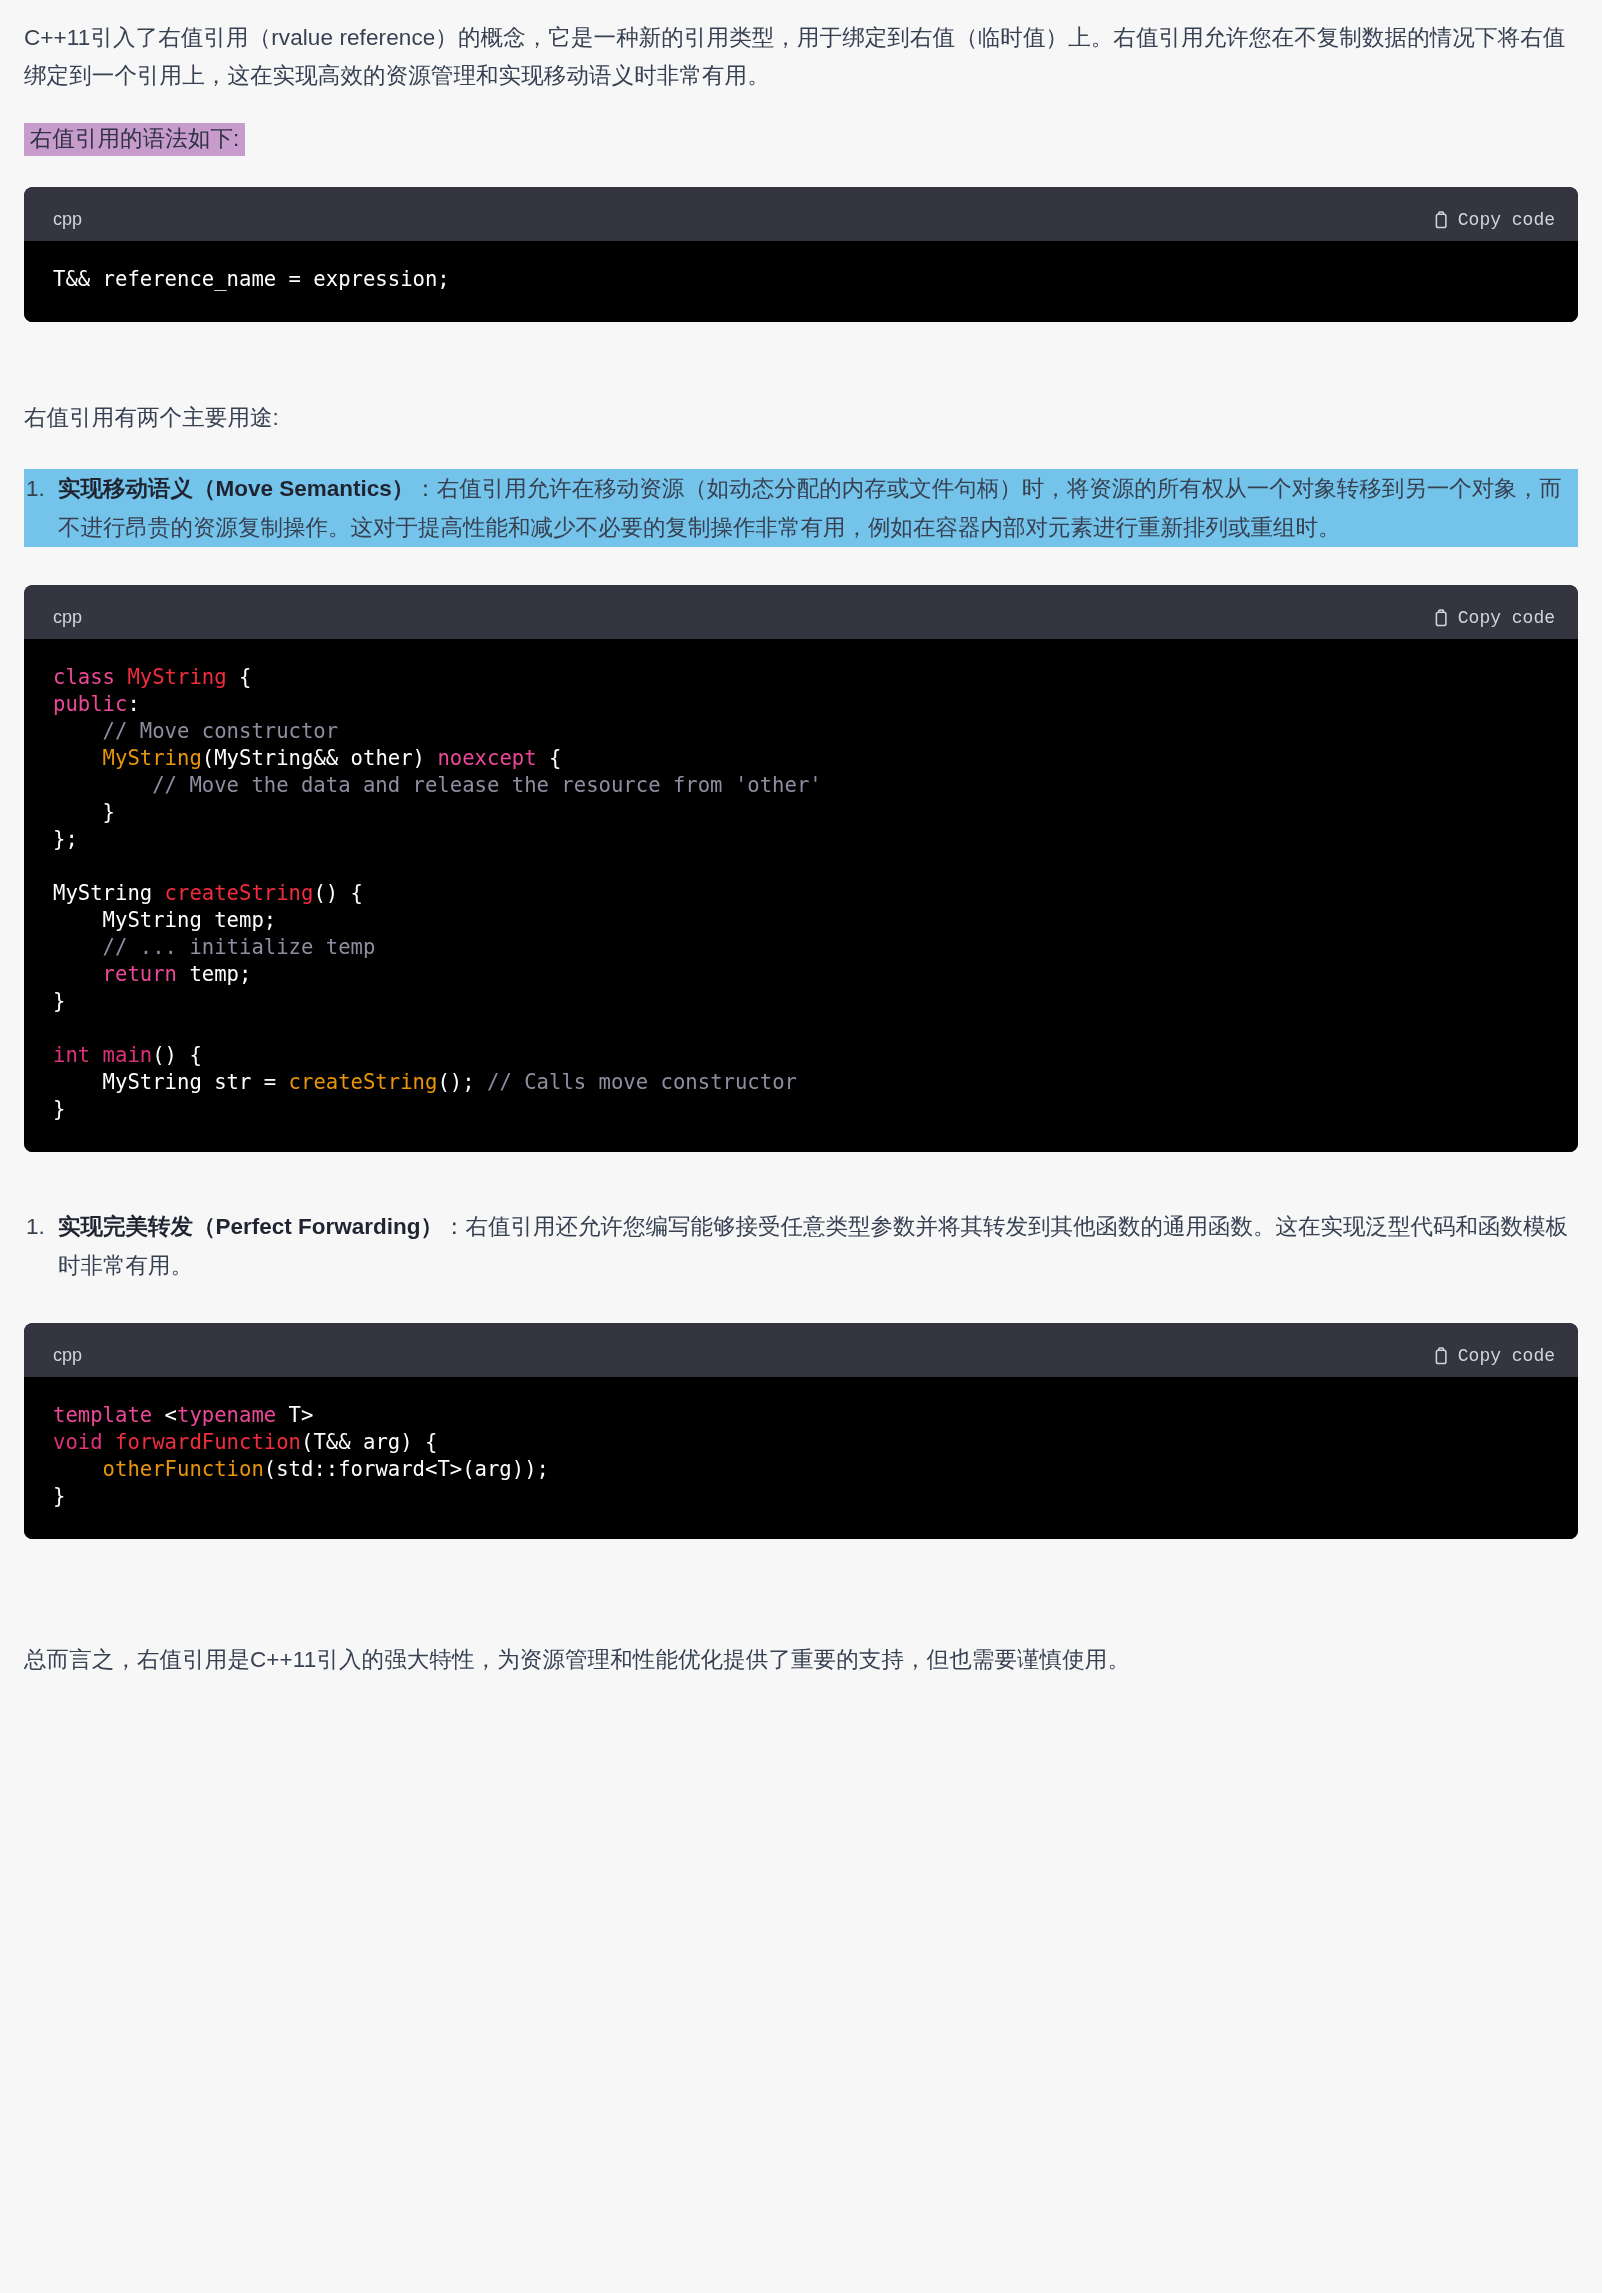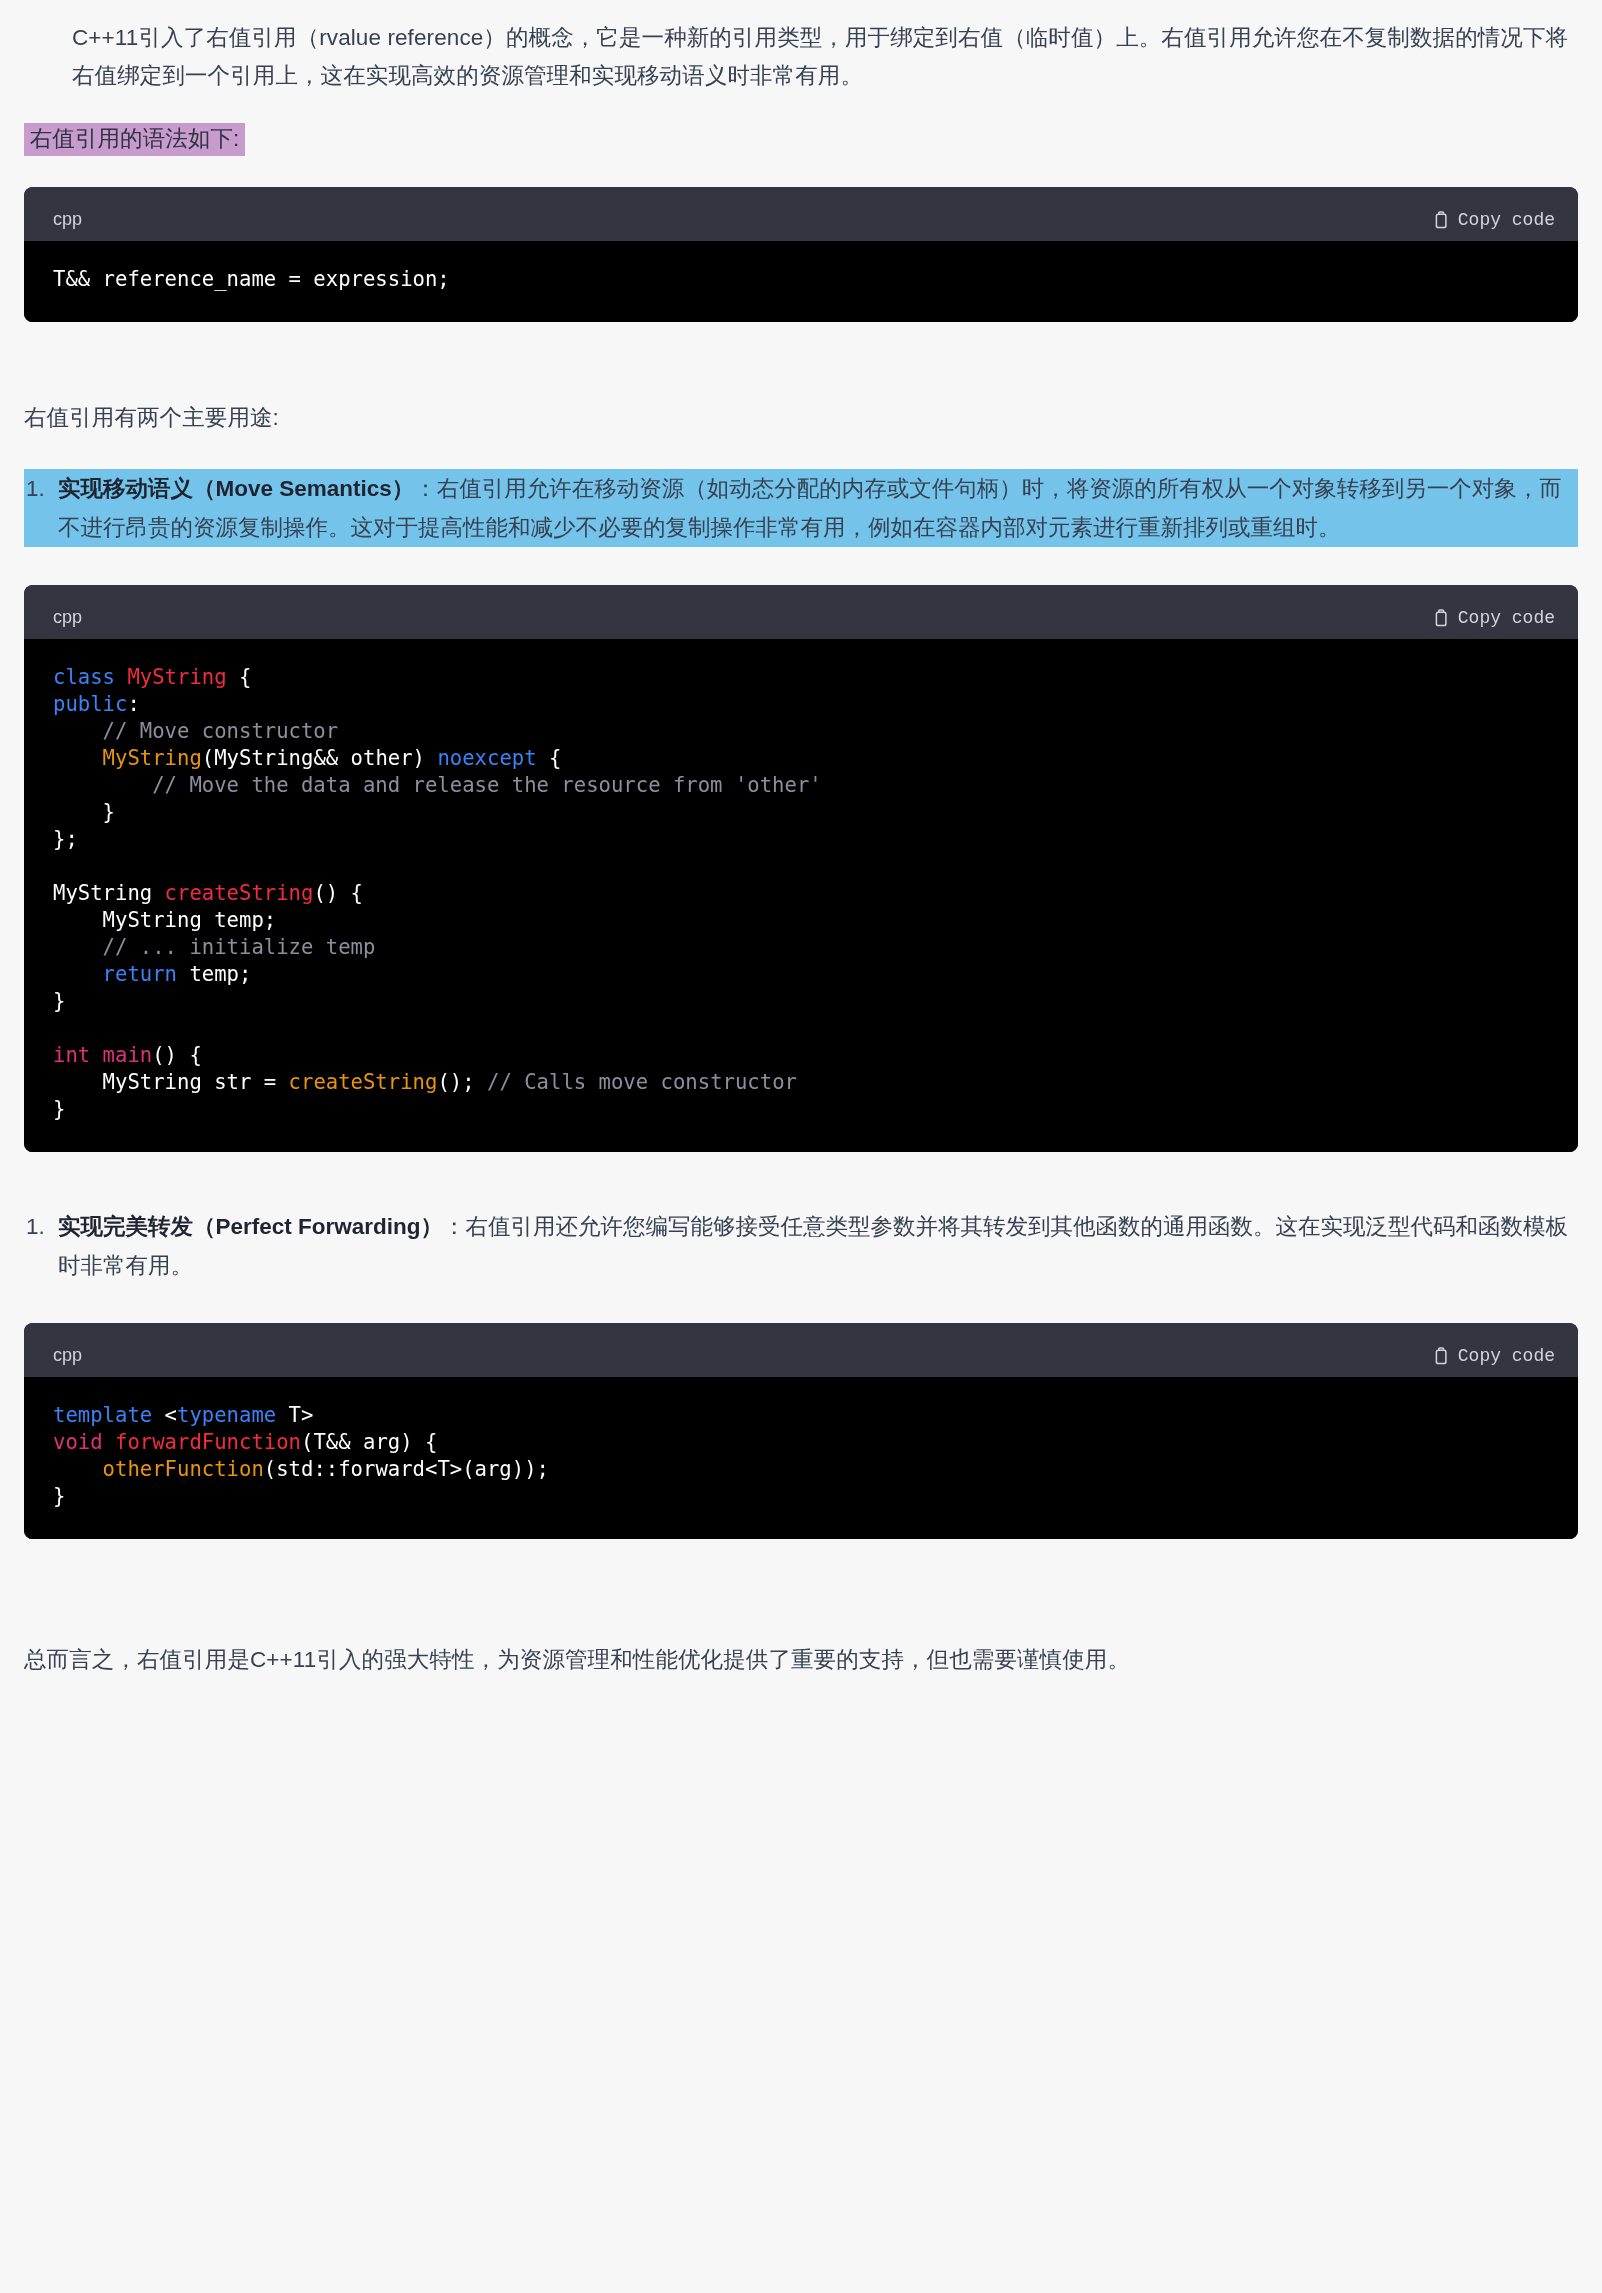--- a/index.html
+++ b/index.html
@@ -23,21 +23,20 @@
   
   .para {
     font-size: 22.5px;
     line-height: 38px;
     color: #374151;
     margin: 0;
     letter-spacing: 0.1px;
   }
   .para-intro {
     padding-top: 9.6px;
-    margin-left: 48px;
   }
 
   
   .hl-purple {
     background: #C89BCD;
     padding: 2.9px 5.7px 4.8px 5.7px;
     display: inline;
     box-decoration-break: clone;
     -webkit-box-decoration-break: clone;
     color: #2F3343;
@@ -129,21 +128,21 @@
     font-family: "DejaVu Sans Mono", "Liberation Mono", monospace;
     font-size: 20.6px;
     line-height: 27px;
     color: #FFFFFF;
     white-space: pre;
     overflow-x: auto;
   }
   .code-body .ln { display: block; min-height: 27px; }
 
   
-  .t-key   { color: #3b82f6; }  
+  .t-key   { color: #ec4899; }  
   .t-type  { color: #F22C3D; }  
   .t-fn    { color: #E9950C; }  
   .t-cmt   { color: #8E8EA0; }  
   .t-pink  { color: #DF3079; }  
   .t-plain { color: #FFFFFF; }
 
   .gap-10 { height: 9.6px; }
   .gap-26 { height: 25px; }
   .gap-30 { height: 29px; }
   .gap-34 { height: 32.5px; }

